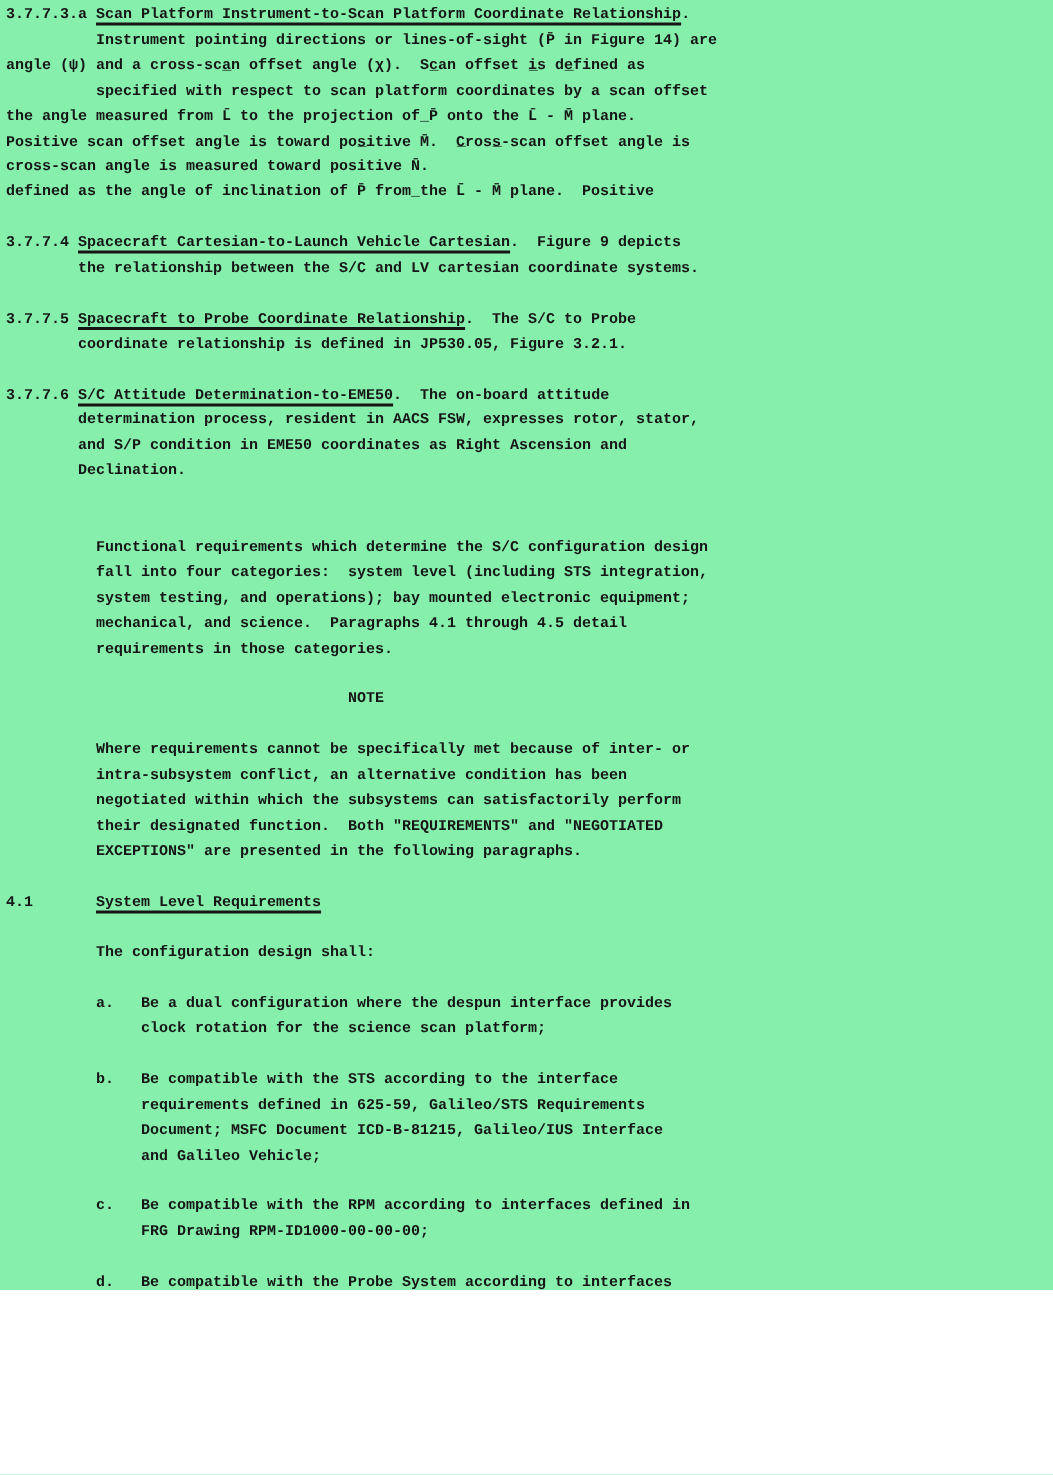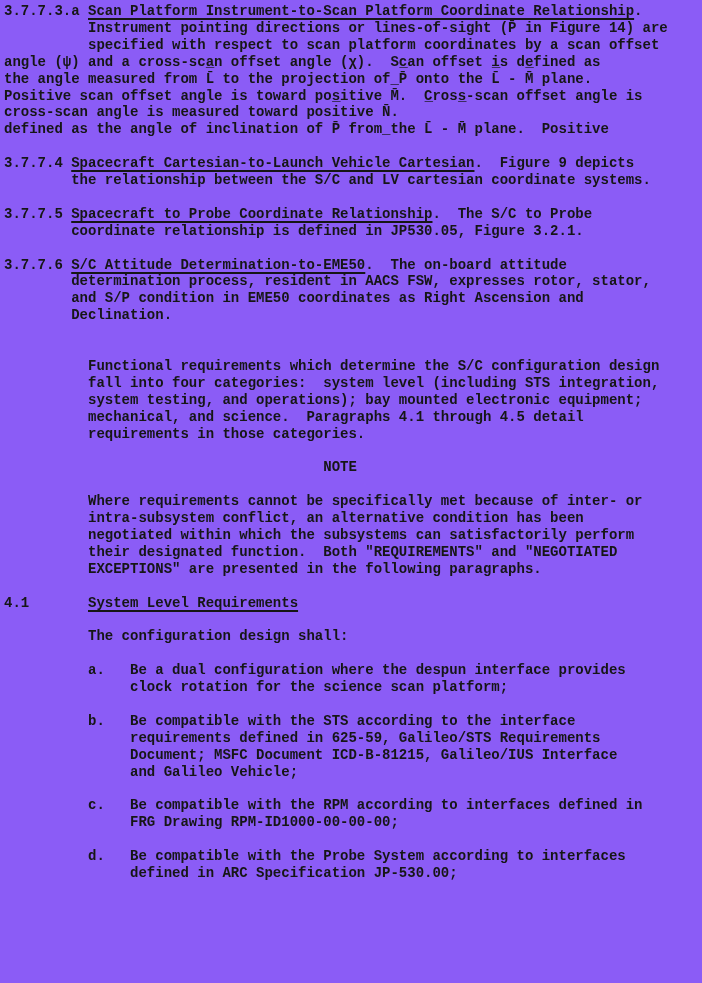--- a/index.html
+++ b/index.html
@@ -3,49 +3,49 @@
 <meta charset="utf-8">
 <style>
   html, body {
     margin: 0;
     padding: 0;
     background: #ffffff;
   }
   .page {
     position: relative;
     width: 702px;
-    height: 983px;
+    height: 860px;
     box-sizing: border-box;
-    background: #8b5cf6;
+    background: #86efac;
     padding: 3px 0 0 4px;
     overflow: hidden;
     font-family: "Liberation Mono", "DejaVu Sans Mono", monospace;
-    font-size: 14px;
+    font-size: 10px;
     font-weight: bold;
     line-height: 16.9px;
     color: #161616;
   }
   .line {
     white-space: pre;
     min-height: 16.9px;
   }
   .u {
     text-decoration: underline;
     text-underline-offset: 3px;
     text-decoration-thickness: 1.5px;
   }
 </style>
 </head>
 <body>
 
 <div class="page">
     <div class="line"><span>3.7.7.3.a </span><span class="u">Scan Platform Instrument-to-Scan Platform Coordinate Relationship</span><span>.</span></div>
     <div class="line"><span>          Instrument pointing directions or lines-of-sight (P̄ in Figure 14) are</span></div>
+    <div class="line"><span>angle (ψ) and a cross-sca̲n offset angle (χ).  Sc̲an offset i̲s de̲fined as</span></div>
     <div class="line"><span>          specified with respect to scan platform coordinates by a scan offset</span></div>
-    <div class="line"><span>angle (ψ) and a cross-sca̲n offset angle (χ).  Sc̲an offset i̲s de̲fined as</span></div>
     <div class="line"><span>the angle measured from L̄ to the projection of_P̄ onto the L̄ - M̄ plane.</span></div>
     <div class="line"><span>Positive scan offset angle is toward pos̲itive M̄.  C̲ross̲-scan offset angle is</span></div>
     <div class="line"><span>cross-scan angle is measured toward positive N̄.</span></div>
     <div class="line"><span>defined as the angle of inclination of P̄ from_the L̄ - M̄ plane.  Positive</span></div>
     <div class="line"></div>
     <div class="line"><span>3.7.7.4 </span><span class="u">Spacecraft Cartesian-to-Launch Vehicle Cartesian</span><span>.  Figure 9 depicts</span></div>
     <div class="line"><span>        the relationship between the S/C and LV cartesian coordinate systems.</span></div>
     <div class="line"></div>
     <div class="line"><span>3.7.7.5 </span><span class="u">Spacecraft to Probe Coordinate Relationship</span><span>.  The S/C to Probe</span></div>
     <div class="line"><span>        coordinate relationship is defined in JP530.05, Figure 3.2.1.</span></div>

